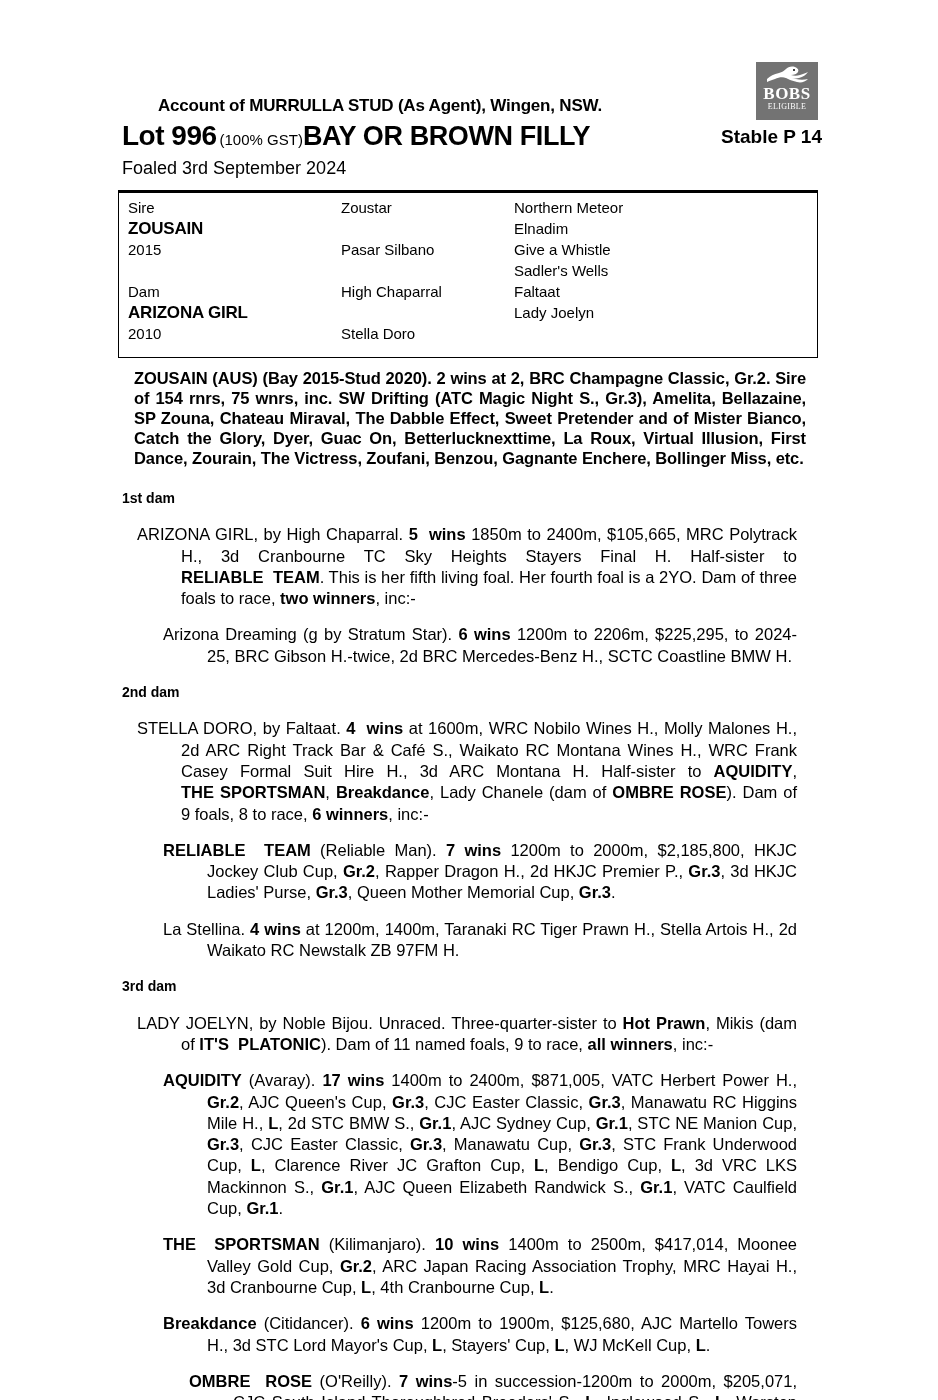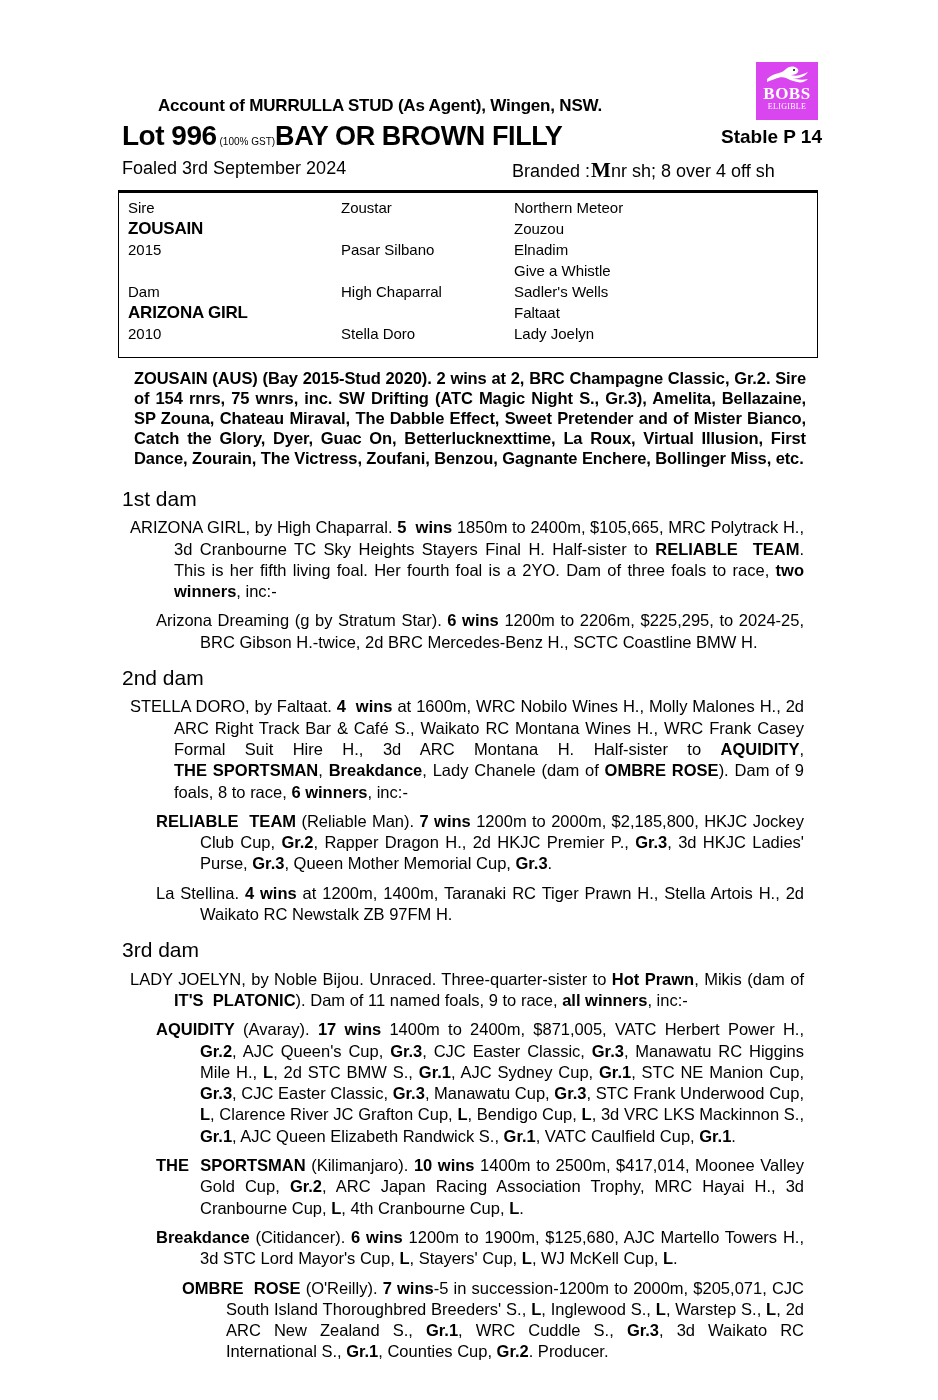--- a/index.html
+++ b/index.html
@@ -22,21 +22,21 @@
     height: 1400px;
   }
 
   
   .bobs-logo {
     position: absolute;
     left: 756px;
     top: 62px;
     width: 62px;
     height: 58px;
-    background: #d946ef;
+    background: #737373;
     display: flex;
     flex-direction: column;
     align-items: center;
     justify-content: flex-start;
     padding-top: 3px;
     box-sizing: border-box;
   }
   .bobs-horse { width: 46px; height: 20px; display:block; }
   .bobs-word {
     color: #ffffff;
@@ -72,21 +72,21 @@
     width: 700px;
     height: 34px;
   }
   .lot-no {
     font-weight: bold;
     font-size: 28px;
     letter-spacing: -0.5px;
     vertical-align: baseline;
   }
   .gst {
-    font-size: 10px;
+    font-size: 15px;
     vertical-align: baseline;
     padding-left: 3px;
   }
   .colour-sex {
     font-weight: bold;
     font-size: 27px;
     letter-spacing: -0.4px;
   }
   .stable {
     position: absolute;
@@ -175,30 +175,30 @@
   
   .ped-body {
     position: absolute;
     left: 122px;
     top: 488px;
     width: 690px;
     font-size: 16.5px;
     line-height: 21.3px;
   }
   .dam-head {
-    font-weight: normal;
-    font-size: 21px;
+    font-weight: bold;
+    font-size: 14px;
     margin-top: 14px;
     margin-bottom: 0px;
   }
   .dam-head.first { margin-top: 0; }
   .entry {
     text-align: justify;
     text-justify: inter-word;
-    margin: 8px;
+    margin: 15px;
   }
   .i0h { padding-left: 44px; text-indent: -44px; }
   .i1 { padding-left: 70px; text-indent: -44px; }
   .i2 { padding-left: 96px; text-indent: -44px; }
   b { font-weight: bold; }
 </style>
 </head>
 <body>
 
 <div class="page">
@@ -215,21 +215,20 @@
 
   <div class="account-line">Account of MURRULLA STUD (As Agent), Wingen, NSW.</div>
 
   <div class="title-row">
     <span class="lot-no">Lot 996</span><span class="gst">(100% GST)</span><span class="colour-sex">BAY OR BROWN FILLY</span>
     <span class="stable">Stable P 14</span>
   </div>
 
   <div class="foaled-row">
     <span>Foaled 3rd September 2024</span>
-    <span class="branded"><span>Branded :</span><span class="brand-glyph">M</span><span>nr sh; 8 over 4 off sh</span></span>
   </div>
 
   <div class="ped-table">
     <div class="ped-grid">
 
       <div class="ped-col-a">
         <div class="ped-row ped-lbl">Sire</div>
         <div class="ped-row ped-name">ZOUSAIN</div>
         <div class="ped-row ped-lbl">2015</div>
         <div class="ped-row">&nbsp;</div>
@@ -247,27 +246,20 @@
         <div class="ped-row">&nbsp;</div>
         <div class="ped-row ped-lbl">Stella Doro</div>
       </div>
 
       <div class="ped-col-c" id="gg-col">
           <div class="ped-row ped-lbl">
             <div class="leader">
               <span class="l-left">Northern Meteor</span>
               <span class="l-dots"></span>
               <span class="l-right">Encosta de Lago</span>
-            </div>
-          </div>
-          <div class="ped-row ped-lbl">
-            <div class="leader">
-              <span class="l-left">Zouzou</span>
-              <span class="l-dots"></span>
-              <span class="l-right">Redoute's Choice</span>
             </div>
           </div>
           <div class="ped-row ped-lbl">
             <div class="leader">
               <span class="l-left">Elnadim</span>
               <span class="l-dots"></span>
               <span class="l-right">Danzig</span>
             </div>
           </div>
           <div class="ped-row ped-lbl">

